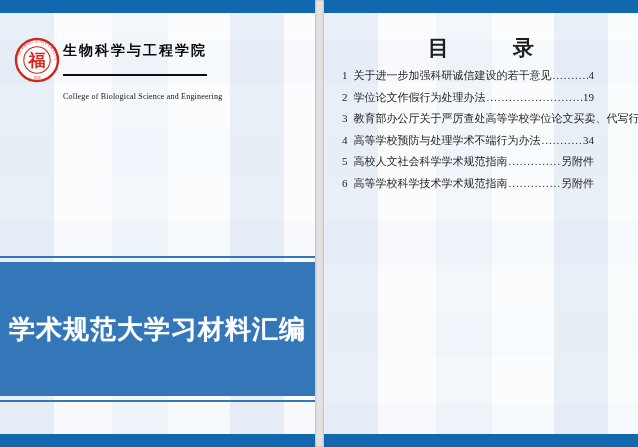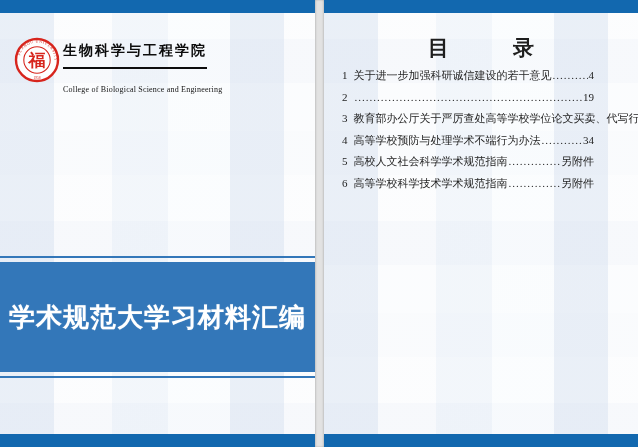--- a/index.html
+++ b/index.html
@@ -39,27 +39,27 @@
   .bar-top{position:absolute;top:0;left:0;right:0;height:13px;background:var(--bar-blue);}
   .bar-bottom{position:absolute;top:434px;left:0;right:0;height:13px;background:var(--bar-blue);}
 
   
   .seal{position:absolute;left:14px;top:37px;width:46px;height:46px;}
 
   .college{position:absolute;left:63px;top:41px;}
   .college-cn{
     display:inline-block;
     font-weight:bold;font-size:14px;letter-spacing:2px;color:#0d0d0d;
-    padding-bottom:7px;border-bottom:2.5px solid #0d0d0d;white-space:nowrap;
+    padding-bottom:14px;border-bottom:2.5px solid #0d0d0d;white-space:nowrap;
   }
   .college-en{
     font-size:8px;color:#141414;margin-top:16px;white-space:nowrap;letter-spacing:.2px;
   }
 
-  .banner{position:absolute;left:0;right:0;top:256px;height:122px;}
+  .banner{position:absolute;left:0;right:0;top:256px;height:146px;}
   .banner .bline{position:absolute;left:0;right:0;height:2px;background:var(--banner-blue);}
   .banner .bline.top{top:0;}
   .banner .bline.bot{bottom:0;}
   .banner-fill{
     position:absolute;left:0;right:0;top:6px;bottom:6px;background:var(--banner-blue);
     display:flex;align-items:center;justify-content:center;
   }
   .banner-title{
     font-weight:bold;color:#ffffff;font-size:26px;letter-spacing:1px;white-space:nowrap;
     text-shadow:0 0 1px rgba(255,255,255,.4);
@@ -131,20 +131,21 @@
       </div>
       <div class="toc-entries">
           <div class="toc-row">
             <span class="no">1</span>
             <span class="t">关于进一步加强科研诚信建设的若干意见</span>
             <span class="leader"></span>
             <span class="pg">4</span>
           </div>
           <div class="toc-row">
             <span class="no">2</span>
+            <span class="t">学位论文作假行为处理办法</span>
             <span class="leader"></span>
             <span class="pg">19</span>
           </div>
           <div class="toc-row">
             <span class="no">3</span>
             <span class="t">教育部办公厅关于严厉查处高等学校学位论文买卖、代写行为的</span>
           </div>
           <div class="toc-row">
             <span class="no">4</span>
             <span class="t">高等学校预防与处理学术不端行为办法</span>

